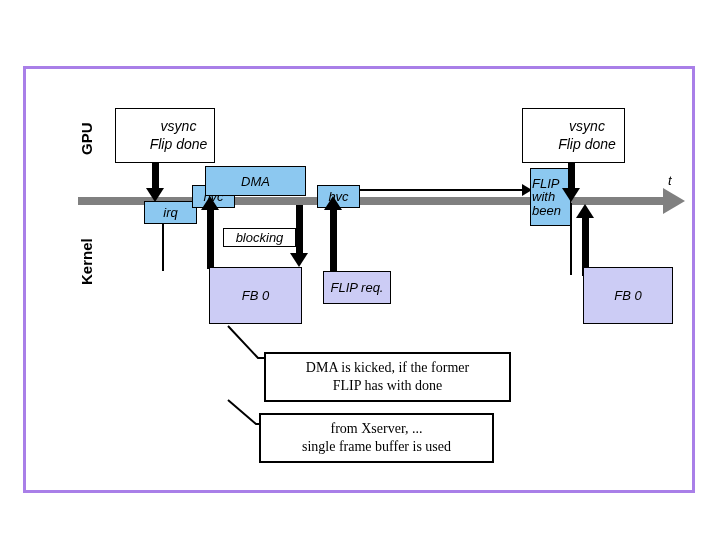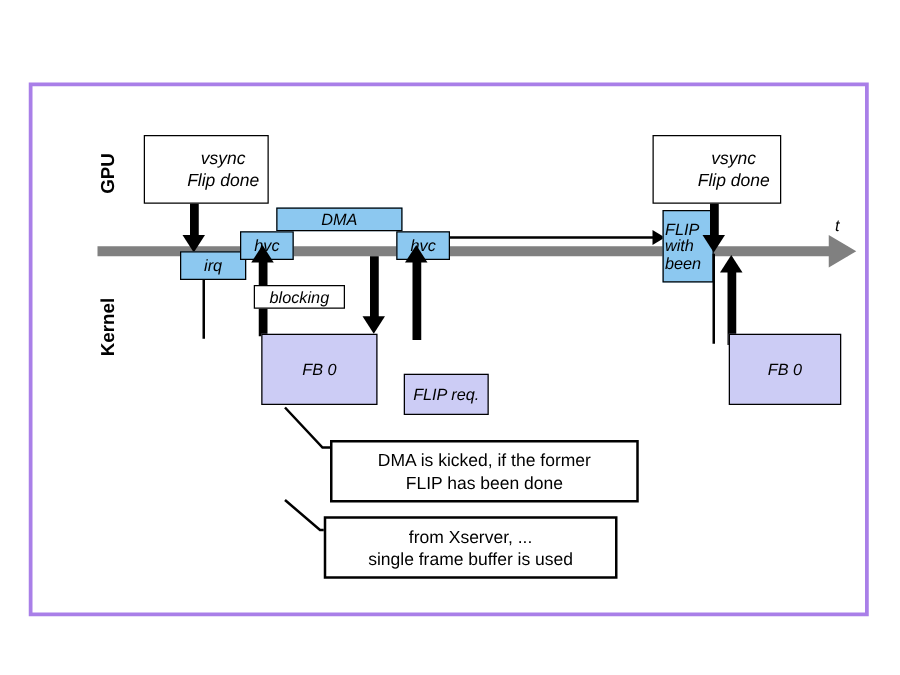--- a/index.html
+++ b/index.html
@@ -41,21 +41,21 @@
     font-size:13px;font-style:italic;color:#000;
   }
 
   
   .wbox{
     position:absolute;background:#ffffff;border:1px solid #000;
     box-sizing:border-box;
     display:flex;align-items:center;justify-content:center;
     text-align:center;color:#000;
   }
-  .wbox.callout{border-width:2px;}
+  .wbox.callout{border-width:2px;font-family:Liberation Serif, serif;}
   .vsync-box{font-size:14px;font-style:italic;line-height:1.25;padding-left:27px;}
 
   
   .bbox{
     position:absolute;background:#8cc8f0;border:1px solid #000;
     box-sizing:border-box;
     display:flex;align-items:center;justify-content:center;
     font-style:italic;color:#000;text-align:center;
   }
   
@@ -114,44 +114,44 @@
   <div class="tarrow">
     <div class="shaft" style="left:152px;top:163px;width:7px;height:28px;"></div>
     <div class="head head-down" style="left:146px;top:188px;"></div>
   </div>
 
   <div class="bbox" style="left:144px;top:201px;width:53px;height:23px;font-size:13px;">irq</div>
 
   <div class="thinline" style="left:162px;top:224px;height:47px;"></div>
 
   <div class="bbox" style="left:192px;top:185px;width:43px;height:23px;font-size:13px;">hvc</div>
-  <div class="bbox" style="left:221px;top:166px;width:101px;height:19px;font-size:13px;text-align:center;">DMA</div>
+  <div class="bbox" style="left:205px;top:166px;width:101px;height:30px;font-size:13px;text-align:center;">DMA</div>
 
   <div class="tarrow">
     <div class="shaft" style="left:207px;top:207px;width:7px;height:62px;"></div>
     <div class="head head-up" style="left:201px;top:196px;"></div>
   </div>
 
-  <div class="wbox" style="left:203px;top:228px;width:73px;height:19px;font-size:13px;font-style:italic;">blocking</div>
+  <div class="wbox" style="left:223px;top:228px;width:73px;height:19px;font-size:13px;font-style:italic;">blocking</div>
 
   <div class="tarrow">
     <div class="shaft" style="left:296px;top:205px;width:7px;height:50px;"></div>
     <div class="head head-down" style="left:290px;top:253px;"></div>
   </div>
 
   <div class="lbox" style="left:209px;top:267px;width:93px;height:57px;">FB 0</div>
 
   <div class="bbox" style="left:317px;top:185px;width:43px;height:23px;font-size:13px;">hvc</div>
 
   <div class="tarrow">
     <div class="shaft" style="left:330px;top:207px;width:7px;height:65px;"></div>
     <div class="head head-up" style="left:324px;top:196px;"></div>
   </div>
 
-  <div class="lbox" style="left:323px;top:271px;width:68px;height:33px;margin-top:28px;">FLIP req.</div>
+  <div class="lbox" style="left:323px;top:271px;width:68px;height:33px;">FLIP req.</div>
 
   <div class="thinh" style="left:360px;top:189px;width:166px;"></div>
   <div class="head-right" style="left:522px;top:184px;"></div>
 
   <div class="bbox" style="left:530px;top:168px;width:41px;height:58px;font-size:13px;flex-direction:column;line-height:1.05;align-items:flex-start;padding-left:1px;">
     <span>FLIP</span>
     <span>with</span>
     <span>been</span>
   </div>
 
@@ -175,21 +175,21 @@
   <div class="lbox" style="left:583px;top:267px;width:90px;height:57px;">FB 0</div>
 
   <svg class="leader" style="left:0;top:0;width:720px;height:540px;" viewBox="0 0 720 540">
     <polyline points="228,326 258,358 270,358" fill="none" stroke="#000" stroke-width="2"></polyline>
     <polyline points="228,400 256,424 268,424" fill="none" stroke="#000" stroke-width="2"></polyline>
   </svg>
 
   <div class="wbox callout" style="left:264px;top:352px;width:247px;height:50px;">
     <div class="callout-text">
       <div>DMA is kicked, if the former</div>
-      <div>FLIP has been done</div>
+      <div>FLIP has with done</div>
     </div>
   </div>
 
   <div class="wbox callout" style="left:259px;top:413px;width:235px;height:50px;">
     <div class="callout-text">
       <div>from Xserver, ...</div>
       <div>single frame buffer is used</div>
     </div>
   </div>
 

